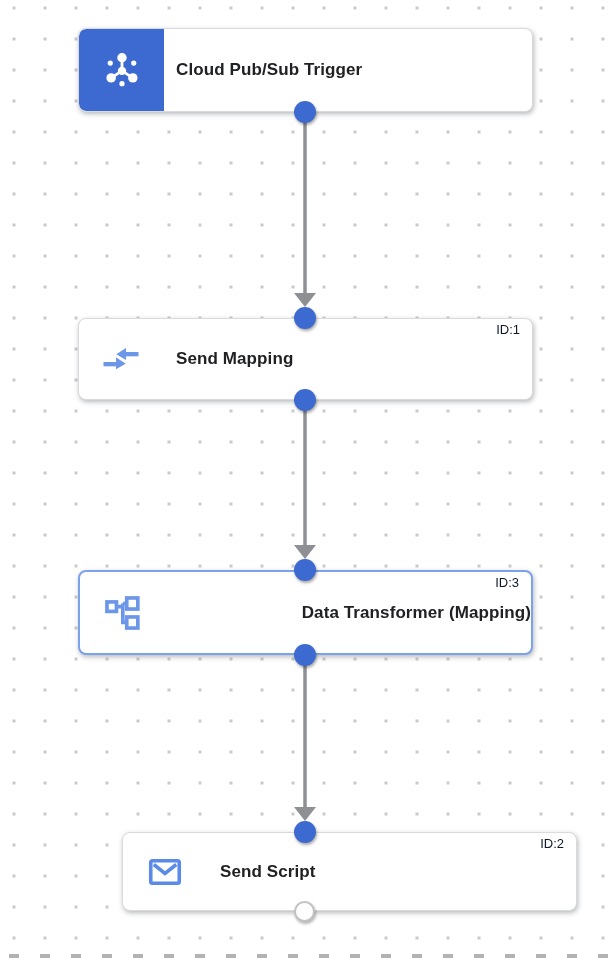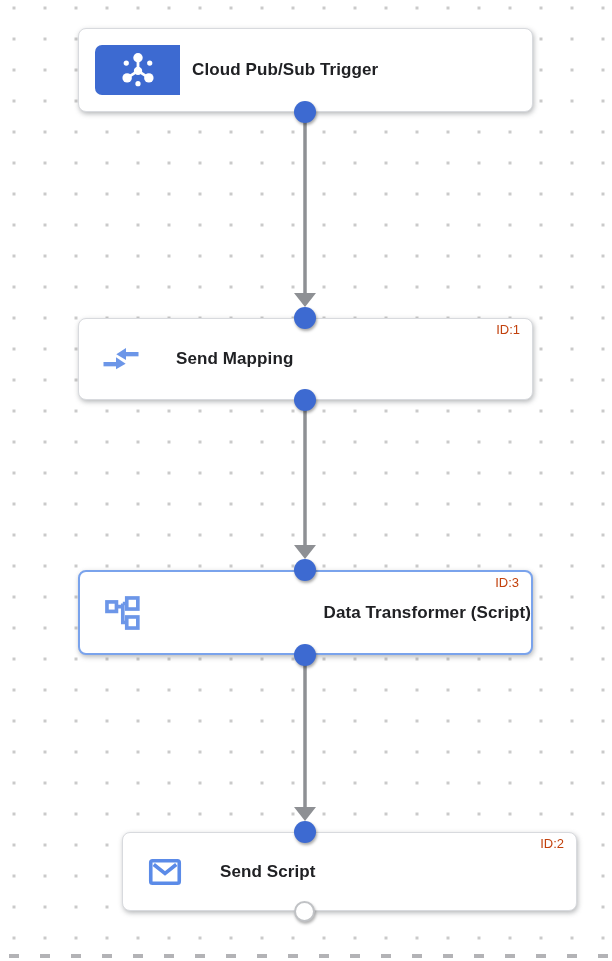--- a/index.html
+++ b/index.html
@@ -31,24 +31,24 @@
     box-sizing:border-box;display:flex;align-items:center;
     box-shadow:1px 2px 5px rgba(95,99,104,.45);
     z-index:2;cursor:pointer;
   }
   .node .title{
     font-size:17px;font-weight:bold;color:#202124;letter-spacing:.1px;
     white-space:nowrap;
   }
   .node .id-label{
     position:absolute;top:3px;right:12px;
-    font-size:13px;color:#c2410c;font-weight:400;
+    font-size:13px;color:#0f172a;font-weight:400;
   }
   
-  .node.trigger{padding:16px;overflow:hidden;}
+  .node.trigger{padding:0;overflow:hidden;}
   .trigger .icon-panel{
     width:85px;align-self:stretch;background:#3d6ad1;
     display:flex;align-items:center;justify-content:center;flex:0 0 85px;
     border-radius:7px 0 0 7px;
   }
   .trigger .label-area{
     flex:1;display:flex;align-items:center;padding-left:12px;
   }
   
   .node.task{padding-left:22px;}
@@ -131,21 +131,21 @@
 <div class="node task selected" style="top:570px;height:85px;">
   <span class="id-label">ID:3</span>
   <div class="icon-box">
     <svg width="38" height="38" viewBox="0 0 24 24" fill="none" stroke="#6c96e8" stroke-width="2.3">
       <rect x="2.5" y="5" width="6" height="6"></rect>
       <rect x="15" y="2.5" width="7" height="7"></rect>
       <rect x="15" y="14.5" width="7" height="7"></rect>
       <path d="M8.5 8 H12.5 M12.5 6 V18 H15 M12.5 6 H15"></path>
     </svg>
   </div>
-  <span class="title">Data Transformer (Script)</span>
+  <span class="title">Data Transformer (Mapping)</span>
 </div>
 
 <div class="node task" style="top:832px;height:79px;margin-left:44px;">
   <span class="id-label">ID:2</span>
   <div class="icon-box">
     <svg width="36" height="36" viewBox="0 0 24 24" fill="none" stroke="#5b8be8" stroke-width="2.4">
       <rect x="2.5" y="4.5" width="19" height="15" rx="1.2"></rect>
       <path d="M4.5 7 L12 13 L19.5 7"></path>
     </svg>
   </div>

